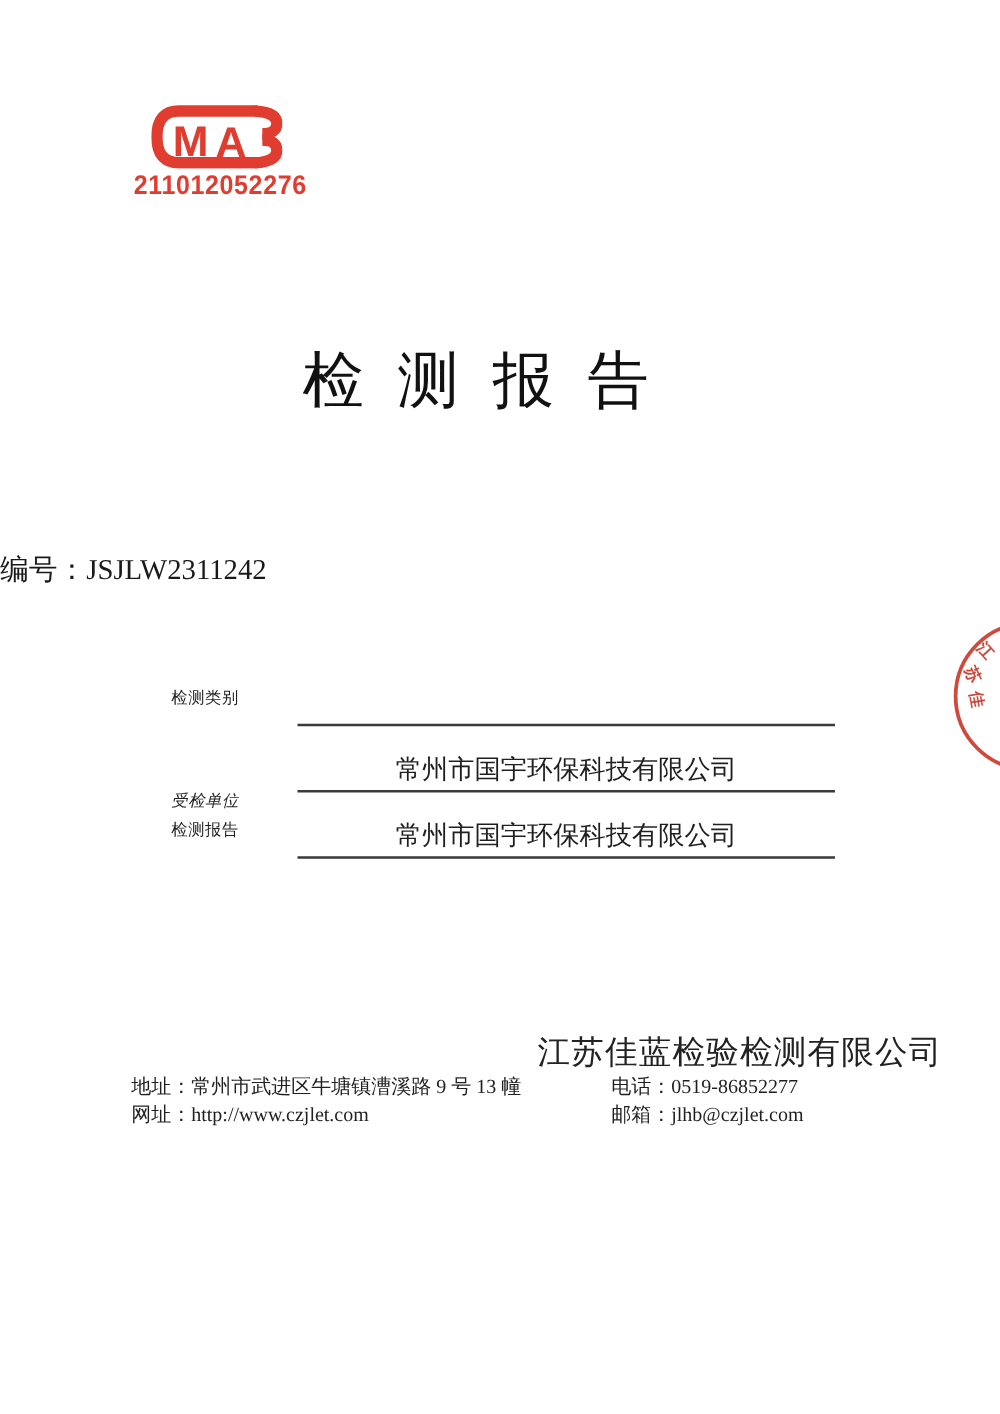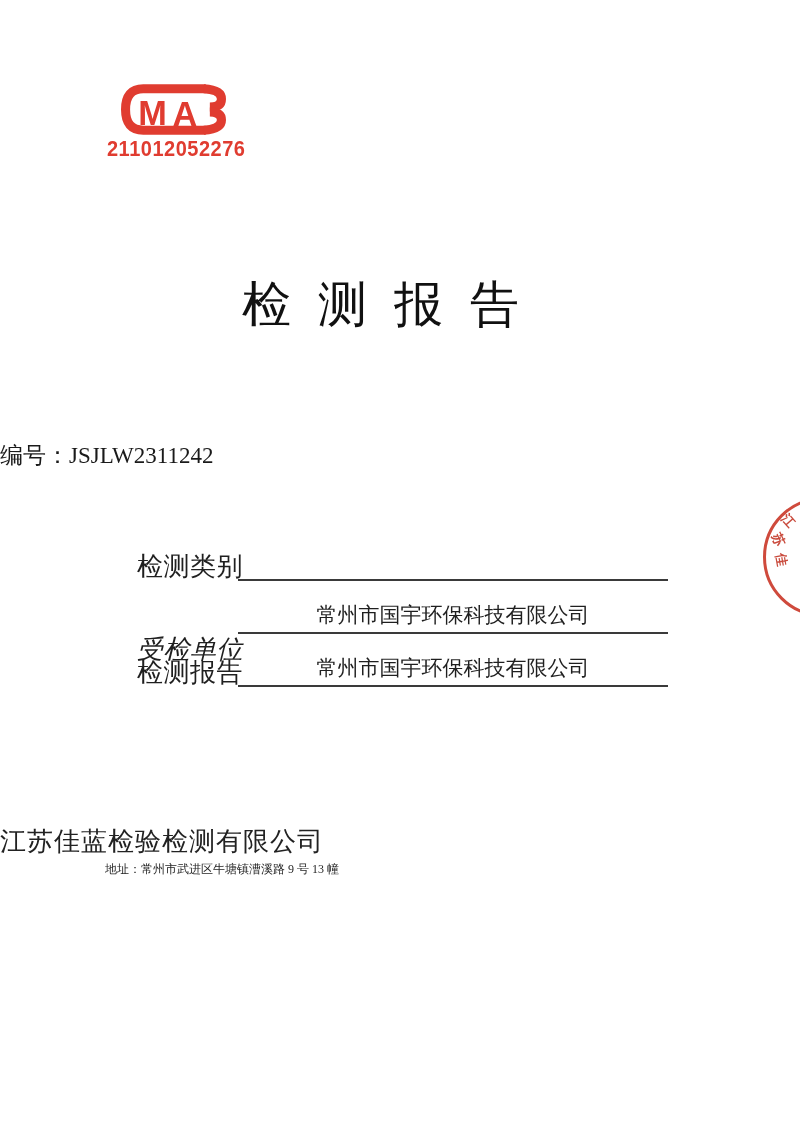--- a/index.html
+++ b/index.html
@@ -44,21 +44,21 @@
     left: 0; right: 0; top: 440px;
     font-size: 23px;
     color: #1a1a1a;
     white-space: nowrap;
   }
   
   .field-label {
     position: absolute;
     left: 137px;
     width: 110px;
-    font-size: 26px;
+    font-size: 13px;
     letter-spacing: 0.5px;
     white-space: nowrap;
   }
   .field-value {
     position: absolute;
     left: 238px;
     width: 430px;
     text-align: center;
     font-size: 21px;
     white-space: nowrap;
@@ -70,30 +70,30 @@
     border-top: 2px solid #3a3a3a;
     height: 0;
   }
   .lbl-1 { top: 549px; } .val-1 { top: 548px; } .line-1 { top: 579px; }
   .lbl-2 { top: 632px; font-style: italic; } .val-2 { top: 601px; } .line-2 { top: 632px; }
   .lbl-3 { top: 655px; } .val-3 { top: 654px; } .line-3 { top: 685px; }
   
   .company {
     position: absolute;
     left: 0; top: 824px; width: 754px;
-    text-align: left;
+    text-align: right;
     font-size: 26px;
     letter-spacing: 1px;
     color: #222;
     white-space: nowrap;
   }
   .contact-left {
     position: absolute;
     left: 105px; top: 858px;
-    font-size: 12px;
+    font-size: 16px;
     line-height: 23px;
     white-space: nowrap;
   }
   .contact-right {
     position: absolute;
     left: 489px; top: 858px;
     font-size: 16px;
     line-height: 23px;
     white-space: nowrap;
   }
@@ -147,22 +147,27 @@
   <div class="field-line line-2"></div>
 
   <div class="field-label lbl-3">检测报告</div>
   <div class="field-value val-3">常州市国宇环保科技有限公司</div>
   <div class="field-line line-3"></div>
 
   <div class="company">江苏佳蓝检验检测有限公司</div>
 
   <div class="contact-left">
     <div><span>地址：</span><span>常州市武进区牛塘镇漕溪路 9 号 13 幢</span></div>
+    <div><span>网址：</span><span>http://www.czjlet.com</span></div>
   </div>
 
+  <div class="contact-right">
+    <div><span>电话：</span><span>0519-86852277</span></div>
+    <div><span>邮箱：</span><span>jlhb@czjlet.com</span></div>
+  </div>
 
   <div class="seal">
     <span class="seal-glyph sg-0">江</span>
     <span class="seal-glyph sg-1">苏</span>
     <span class="seal-glyph sg-2">佳</span>
   </div>
 
 </div>
 
 </body></html>

